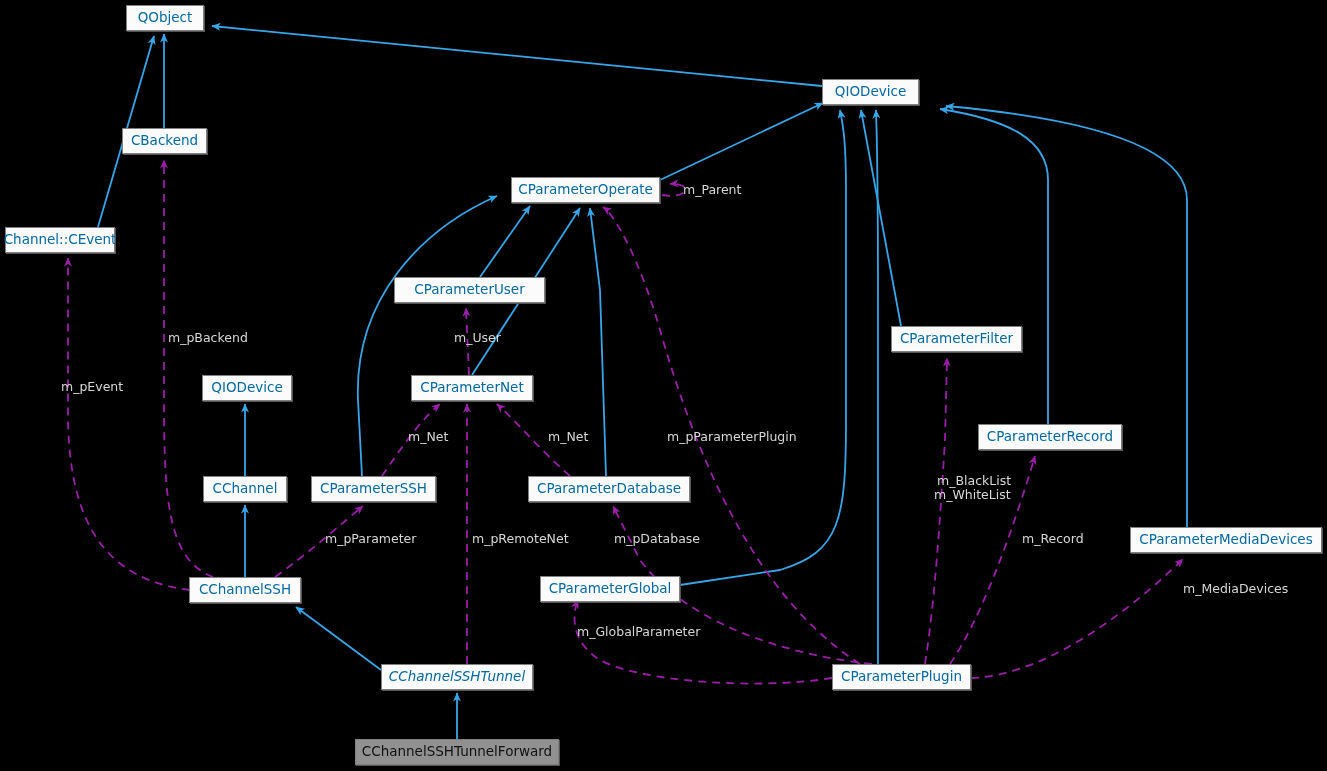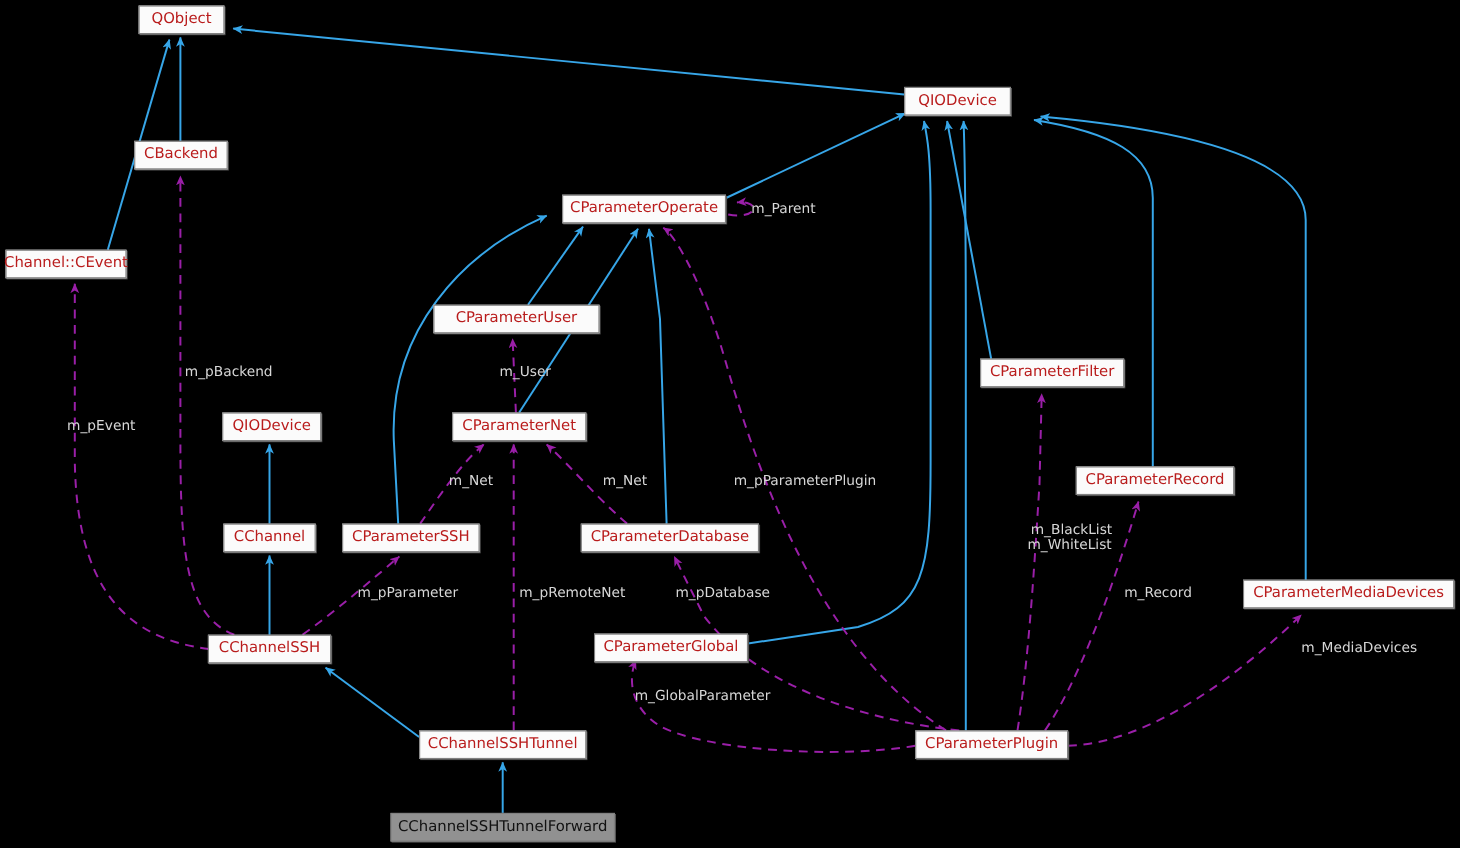--- a/index.html
+++ b/index.html
@@ -10,21 +10,21 @@
     background:#000;
     font-family:"DejaVu Sans", sans-serif;
     overflow:hidden;
   }
   svg#edges{position:absolute;left:0;top:0;width:1327px;height:771px;}
   .node{
     position:absolute;
     box-sizing:border-box;
     background:#fbfbfb;
     border:1px solid #808080;
-    color:#b91c1c;
+    color:#0369a1;
     font-size:13.5px;
     line-height:1;
     display:flex;
     align-items:center;
     justify-content:center;
     white-space:nowrap;
     z-index:5;
     box-shadow:1px 1px 0 0 #555;
   }
   .node.highlight{background:#919191;color:#111;}
@@ -135,21 +135,21 @@
   </div>
   <div class="node" style="left: 189px; top: 577px; width: 112px; height: 26px;">
     <span>CChannelSSH</span>
   </div>
   <div class="node" style="left: 540px; top: 576px; width: 140px; height: 26px;">
     <span>CParameterGlobal</span>
   </div>
   <div class="node" style="left: 832px; top: 664px; width: 139px; height: 26px;">
     <span>CParameterPlugin</span>
   </div>
-  <div class="node" style="left: 381px; top: 664px; width: 152px; height: 26px;">
+  <div class="node" style="left: 381px; top: 664px; width: 152px; height: 26px; font-style: italic;">
     <span>CChannelSSHTunnel</span>
   </div>
   <div class="node highlight" style="left: 355px; top: 739px; width: 204px; height: 26px;">
     <span>CChannelSSHTunnelForward</span>
   </div>
 
   <div class="edge-label" style="left: 683px; top: 183px;">m_Parent</div>
   <div class="edge-label" style="left: 168px; top: 331px;">m_pBackend</div>
   <div class="edge-label" style="left: 454px; top: 331px;">m_User</div>
   <div class="edge-label" style="left: 61px; top: 380px;">m_pEvent</div>

